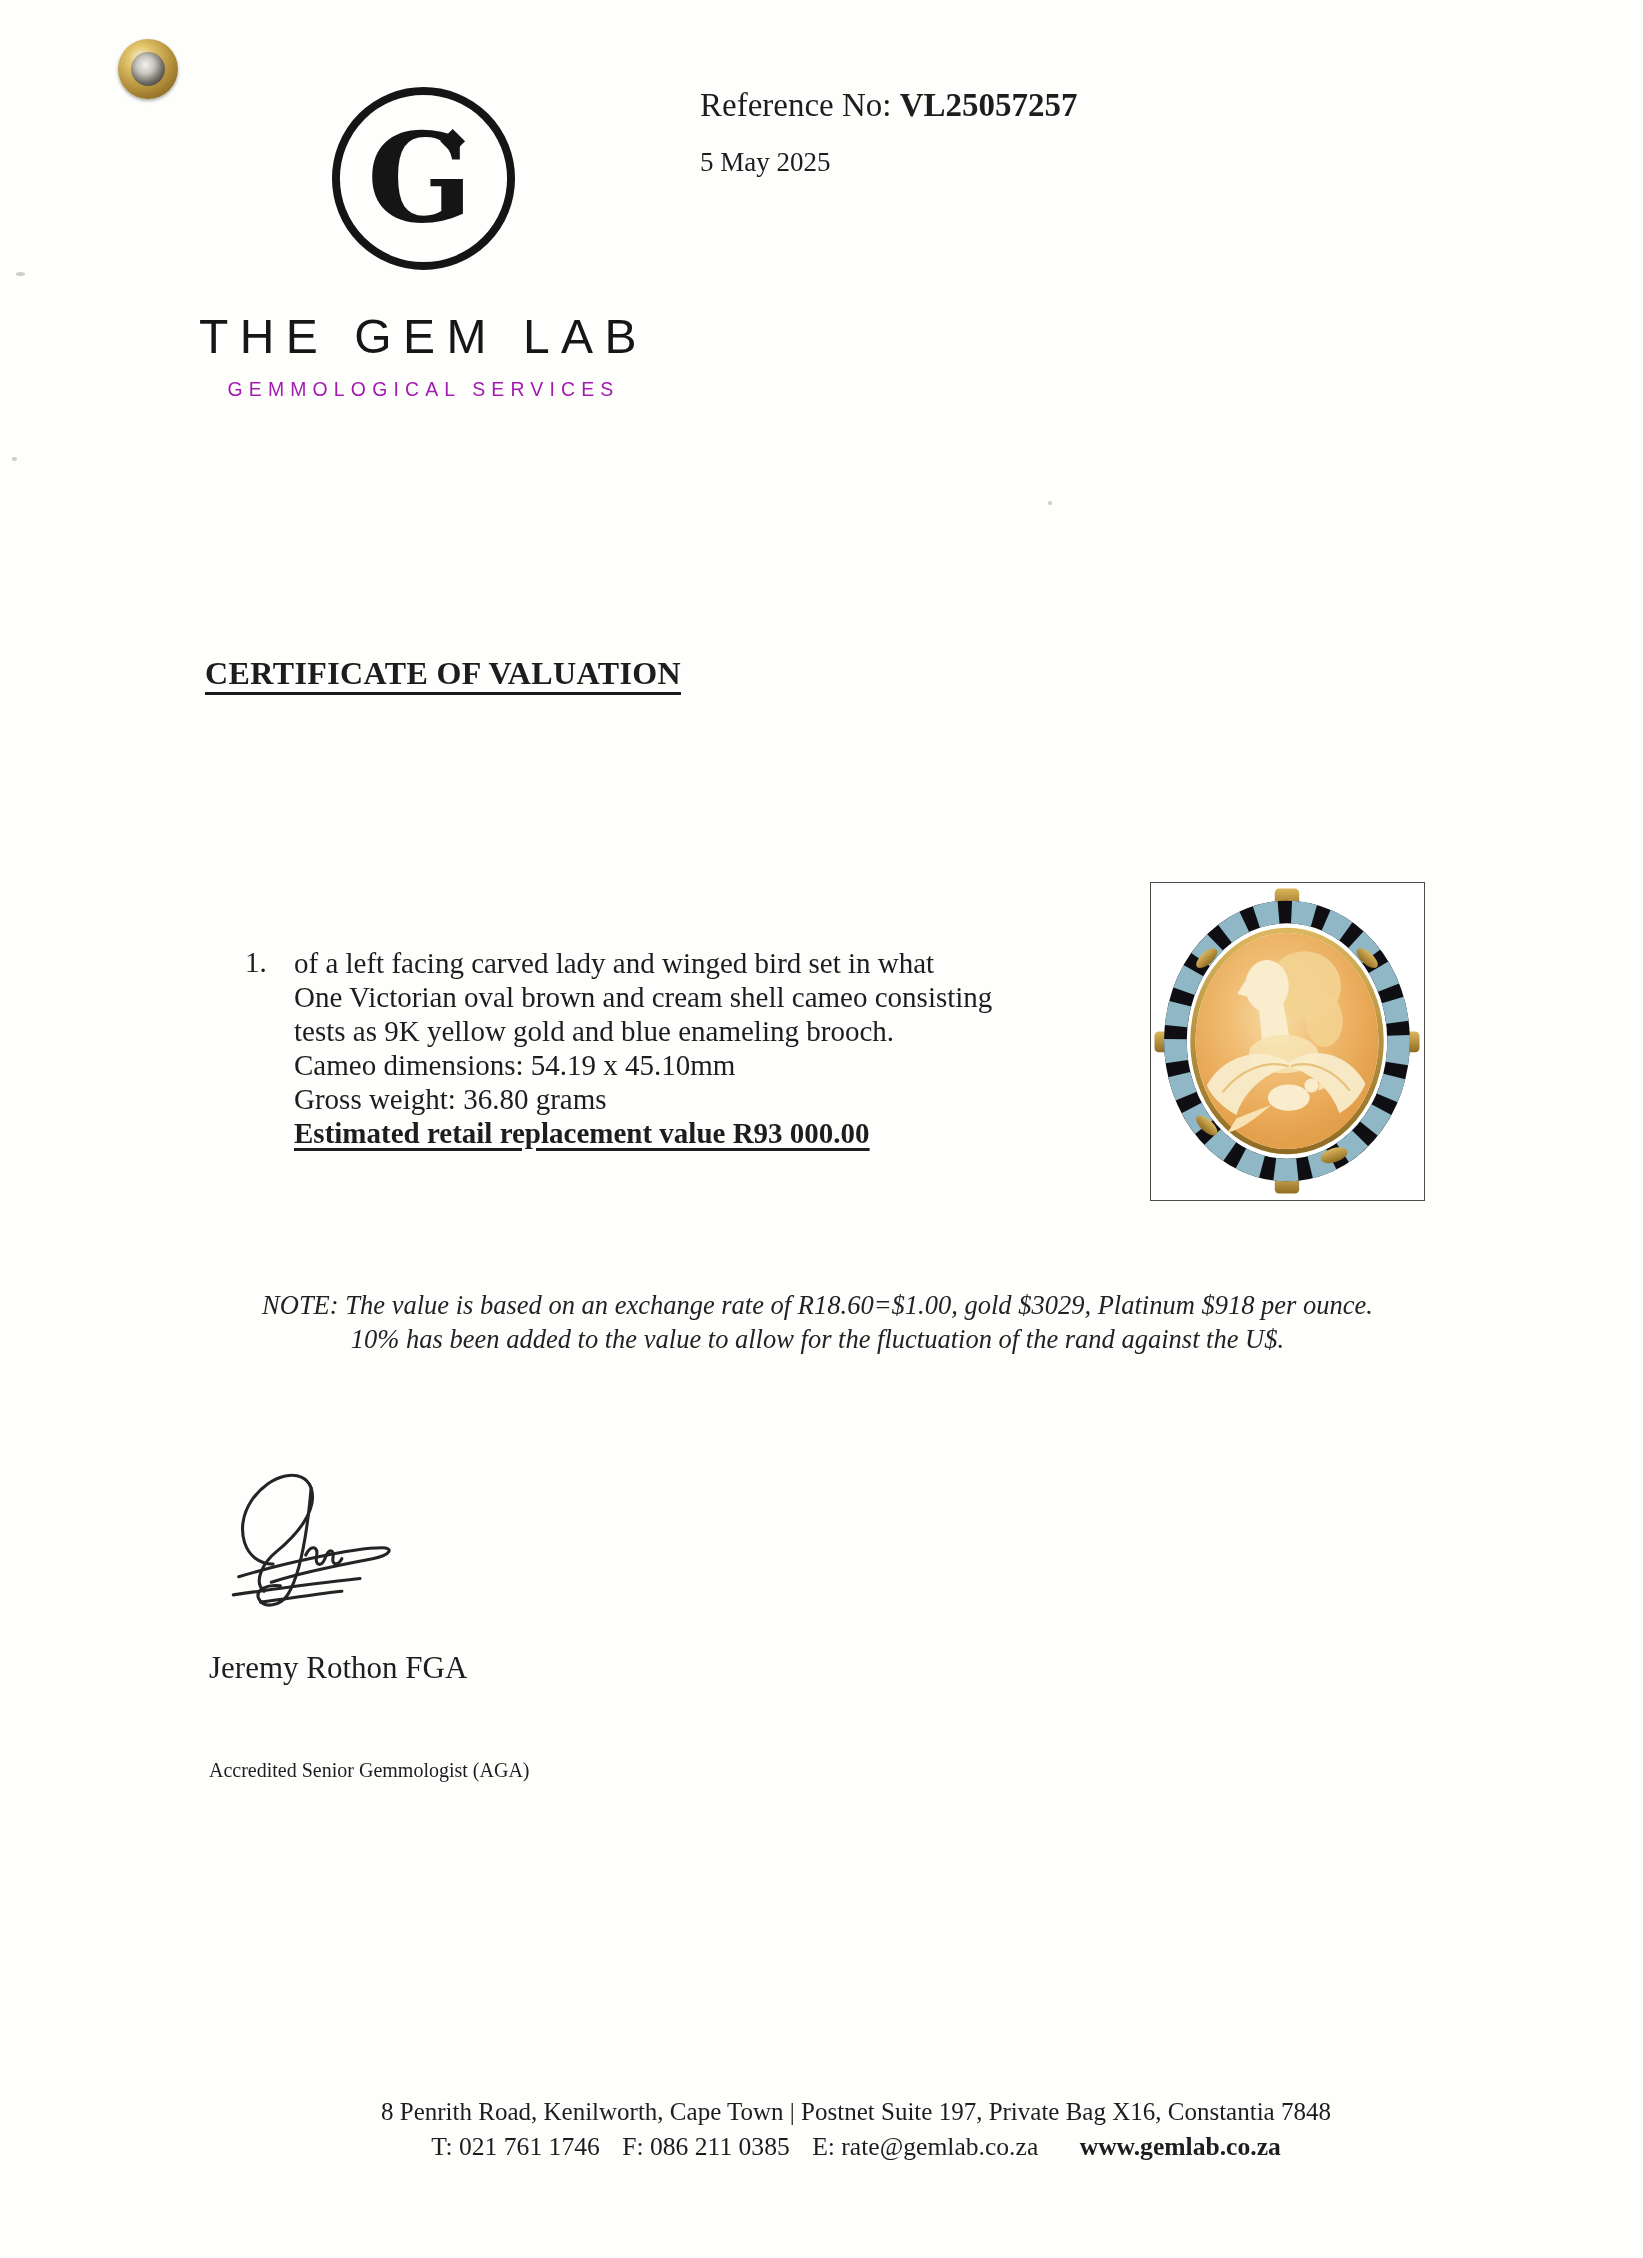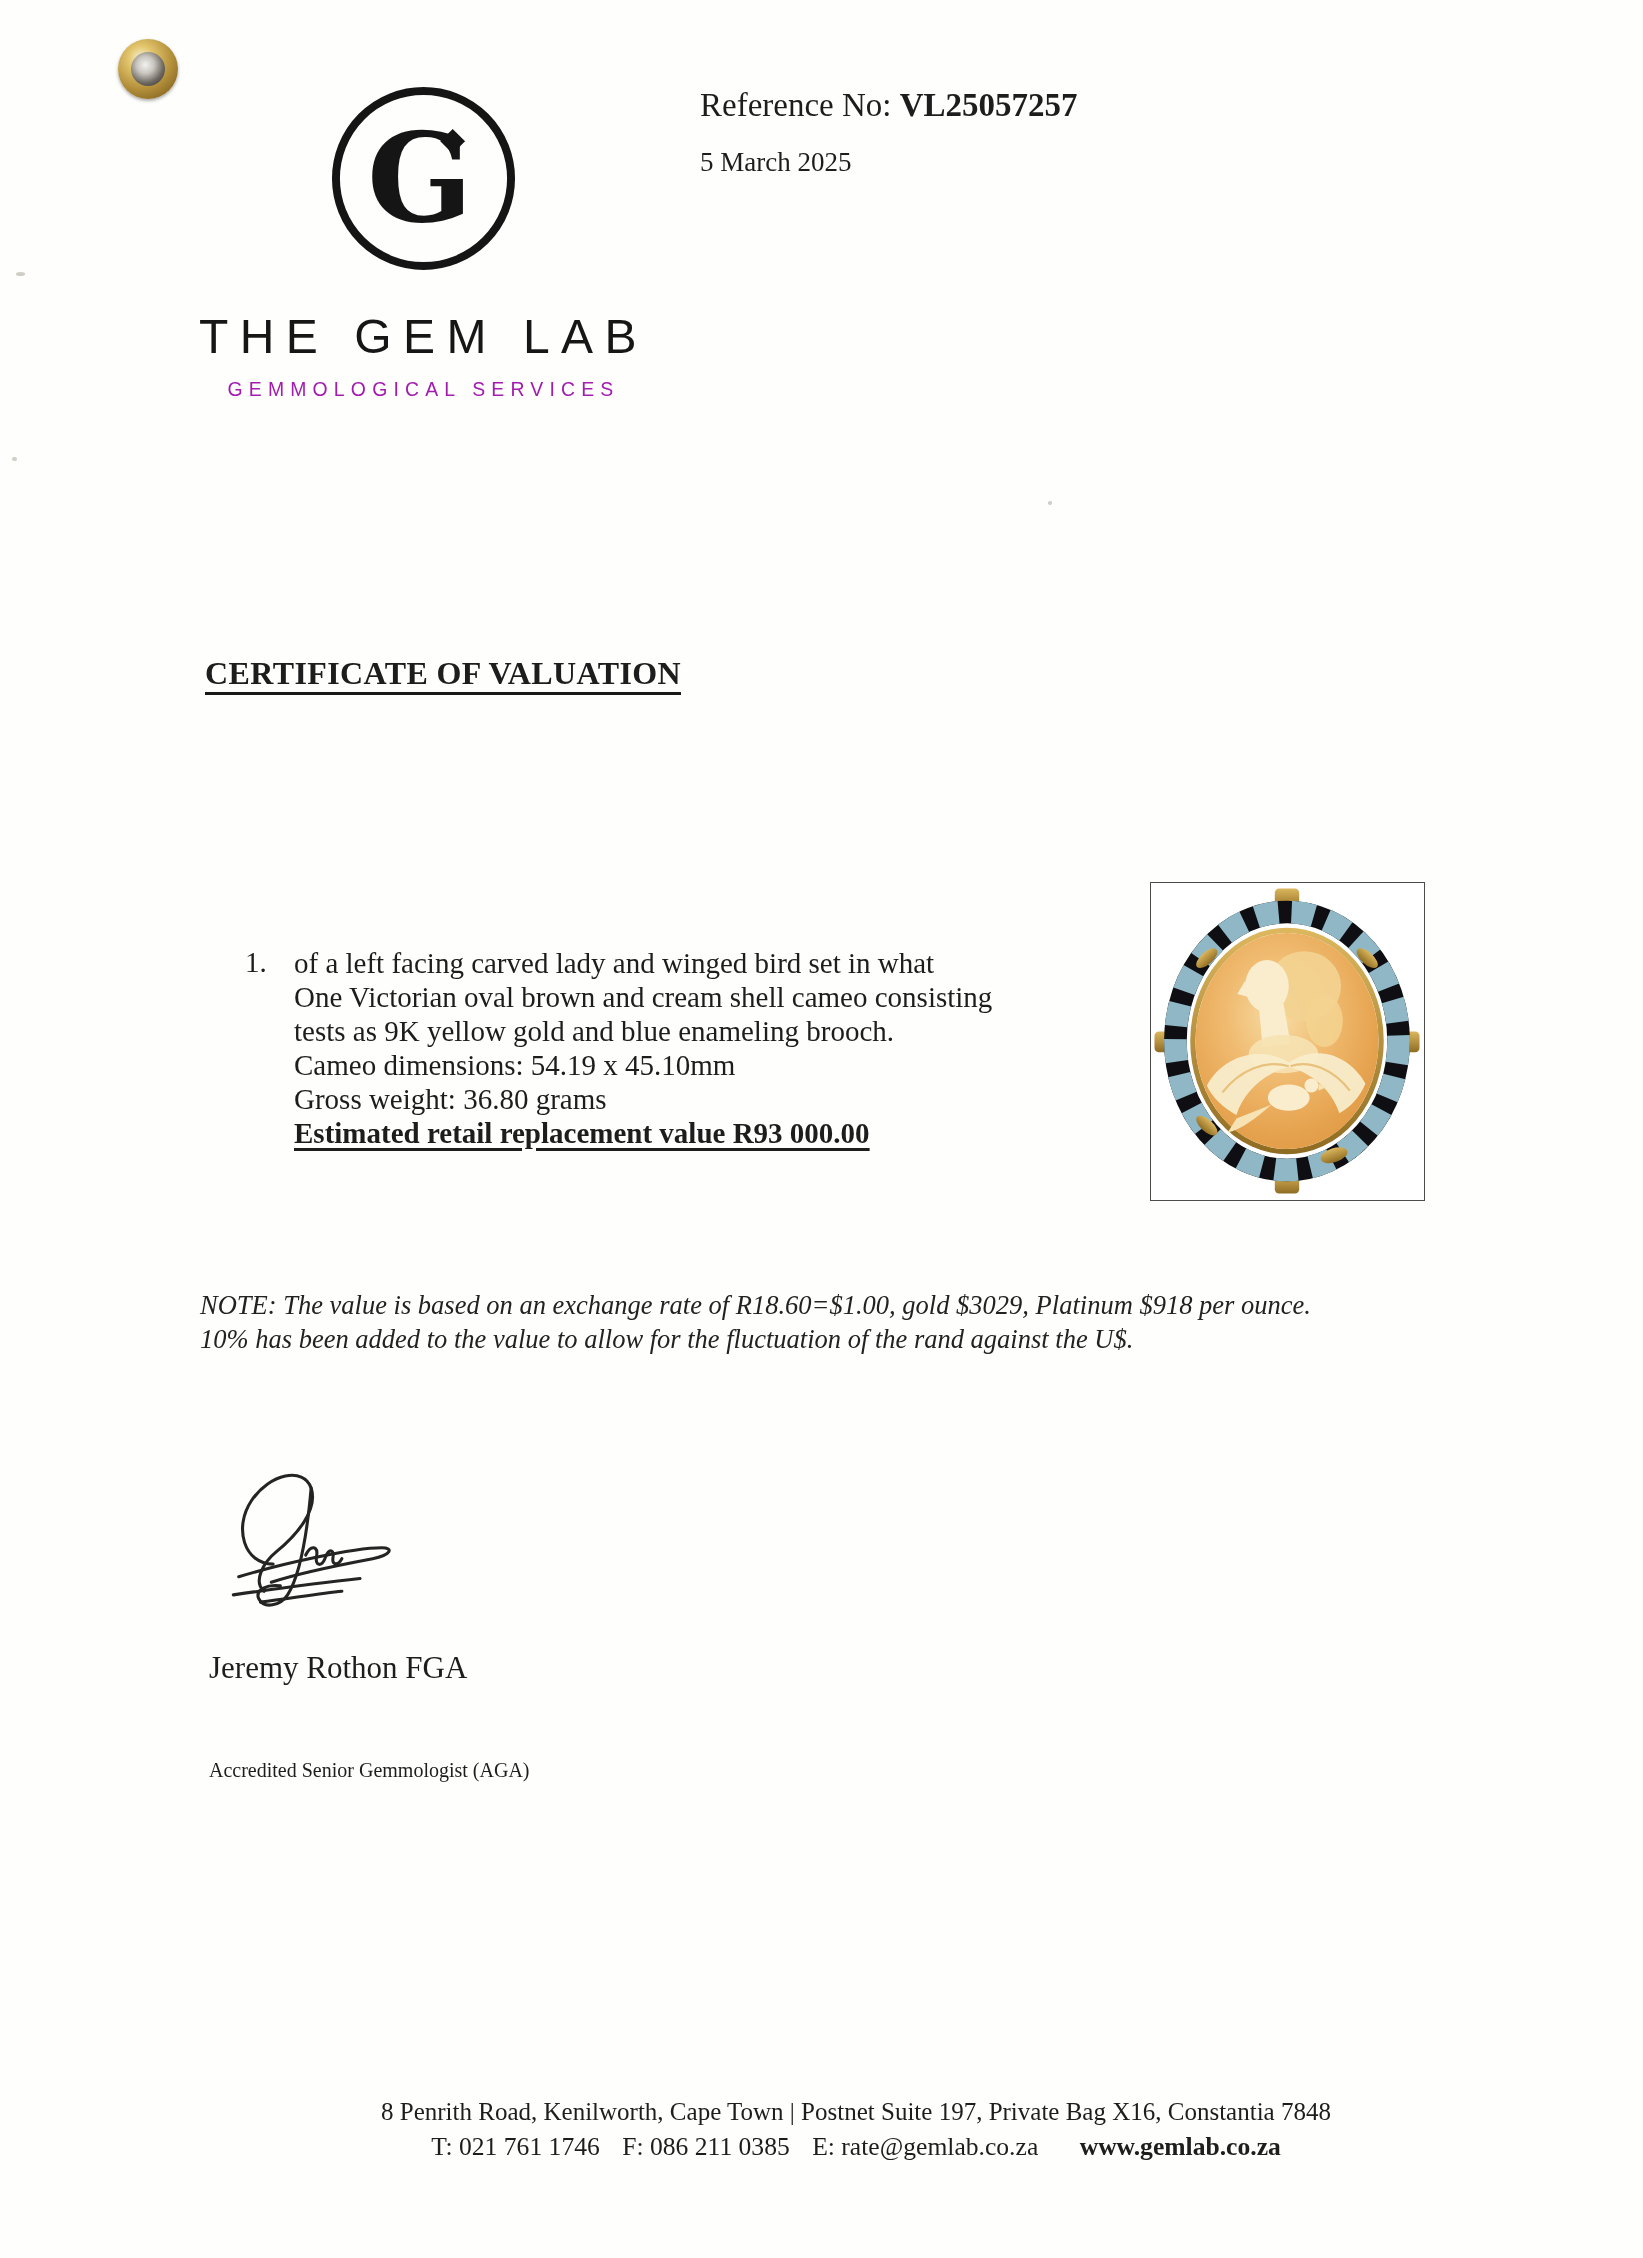--- a/index.html
+++ b/index.html
@@ -60,21 +60,21 @@
     text-underline-offset:5.3px;
   }
 
   
   .photo-frame{
     left:1150px;top:882px;width:275px;height:319px;
     border:1.8px solid #4c4c4c;background:#ffffff;box-sizing:border-box;
   }
 
   
-  .note{left:200px;top:1288px;width:1235px;font-size:26.5px;font-style:italic;line-height:34px;color:#222;}
+  .note{left:200px;top:1288px;width:1235px;font-size:26.5px;font-style:italic;line-height:34px;color:#222;text-align:center;}
 
   
   .signature{left:217px;top:1457px;}
   .sig-name{left:209px;top:1650px;font-size:31px;}
   .sig-title{left:209px;top:1759px;font-size:20px;}
 
   
   .footer-line1{left:106px;top:2098px;width:1500px;text-align:center;font-size:25px;white-space:nowrap;}
   .footer-line2{left:106px;top:2132px;width:1500px;text-align:center;font-size:25.6px;white-space:nowrap;}
   .footer-line2 span{margin:0 8px;}
@@ -97,21 +97,21 @@
 
   <svg class="abs logo-mark" width="191" height="191" viewBox="0 0 216 216">
     <circle cx="108" cy="108" r="99" fill="none" stroke="#151515" stroke-width="9"></circle>
     <text x="104" y="156" text-anchor="middle" font-family="DejaVu Serif, serif" font-size="140" font-weight="bold" fill="#151515">G</text>
     <polygon points="141,52 155,66 141,80 127,66" fill="#151515"></polygon>
   </svg>
   <div class="abs brand-name">THE GEM LAB</div>
   <div class="abs brand-tagline">GEMMOLOGICAL SERVICES</div>
 
   <div class="abs ref-line"><span>Reference No: </span><b>VL25057257</b></div>
-  <div class="abs date-line">5 March 2025</div>
+  <div class="abs date-line">5 May 2025</div>
 
   <div class="abs doc-title">CERTIFICATE OF VALUATION</div>
 
   <div class="abs item-number">1.</div>
   <div class="abs item-text">
     <div>of a left facing carved lady and winged bird set in what</div>
     <div>One Victorian oval brown and cream shell cameo consisting</div>
     <div>tests as 9K yellow gold and blue enameling brooch.</div>
     <div>Cameo dimensions: 54.19 x 45.10mm</div>
     <div>Gross weight: 36.80 grams</div>

